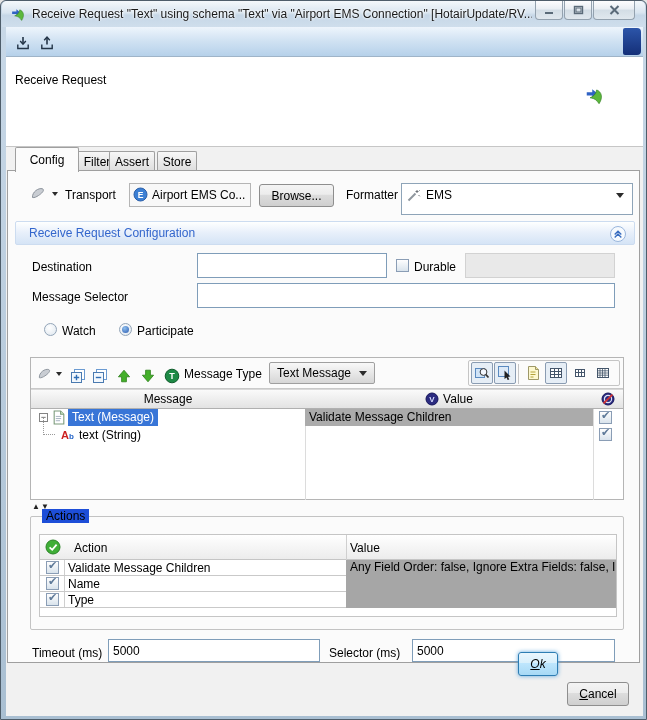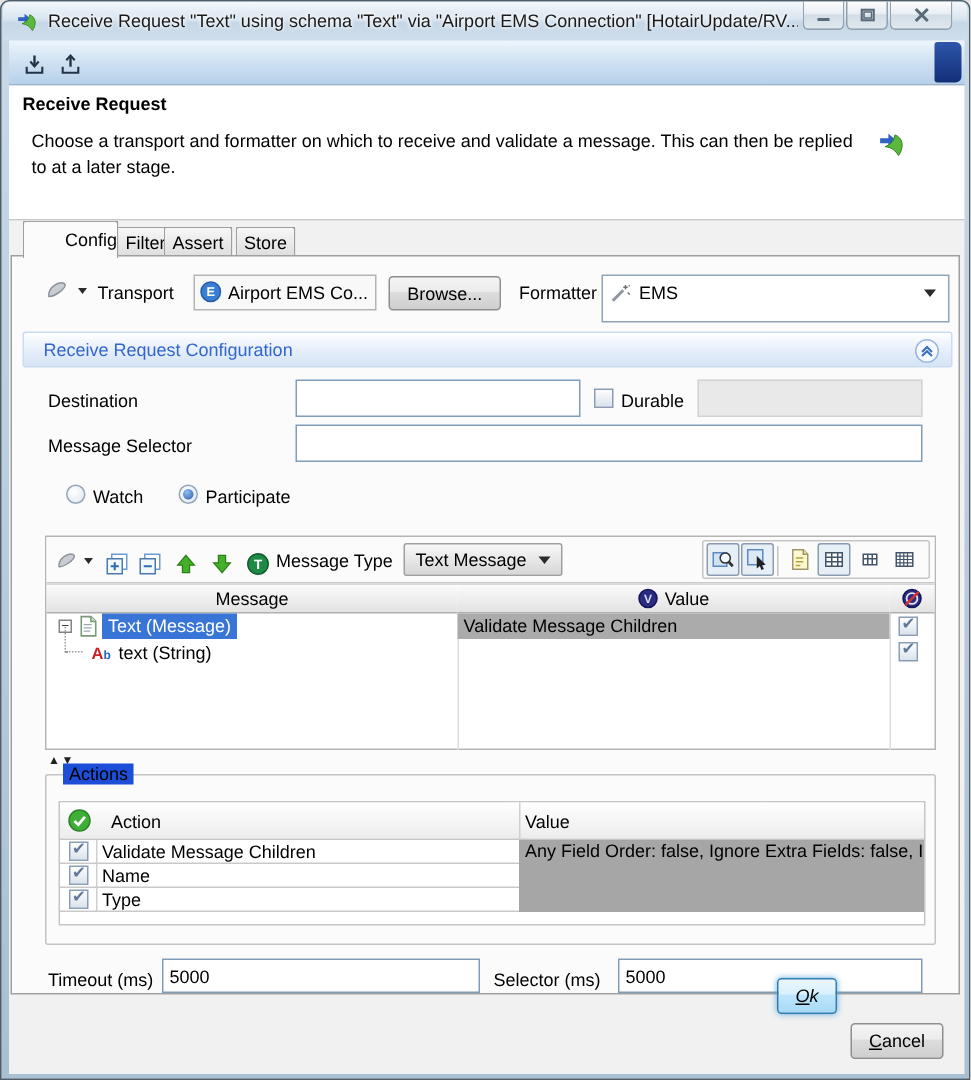--- a/index.html
+++ b/index.html
@@ -26,21 +26,21 @@
   .toolbar { position:absolute; left:5px; top:26px; width:637px; height:30px;
     background: linear-gradient(#eef5fc, #cfe1f2 50%, #b6d1ea);
     border-bottom:1px solid #9fb4c8; }
   .tb-btn { position:absolute; top:6px; width:20px; height:20px; background:transparent; border:none;
     display:flex; align-items:center; justify-content:center; cursor:pointer; }
   .toolbar-cap { position:absolute; right:2px; top:1px; width:18px; height:27px;
     background:linear-gradient(#2c55a9, #142f78); border-radius:2px 4px 4px 2px; }
   
   .hdr { position:absolute; left:5px; top:56px; width:637px; height:90px; background:#fff;
     border-bottom:1px solid #c6c6c6; }
-  .hdr-title { position:absolute; left:9px; top:5px; font-weight:bold; }
+  .hdr-title { position:absolute; left:9px; top:16px; font-weight:normal; }
   .hdr-desc { position:absolute; left:15px; top:29px; width:548px; line-height:17px; }
   
   .body-surface { position:absolute; left:5px; top:146px; width:637px; height:569px; background:#f1f1f1; }
   .tab { position:absolute; border:1px solid #9f9f9f; border-bottom:none; border-radius:2px 2px 0 0;
     text-align:center; cursor:pointer; background:linear-gradient(#f7f7f7,#dcdcdc); }
   .tab.active { background:#fbfbfb; z-index:3; font-size:12px; }
   .content-box { position:absolute; left:1px; top:23px; width:633px; height:493px;
     border:1px solid #9f9f9f; background:#fbfbfb; }
   .lbl { white-space:nowrap; }
   .win-input { border:1px solid #7f9db9; background:#fff; font:12px "Liberation Sans",sans-serif;
@@ -143,30 +143,29 @@
         <path d="M8 9.5 v-6.5" stroke="#233447" stroke-width="1.6" fill="none"></path>
         <path d="M5.2 5.2 L8 2 L10.8 5.2" stroke="#233447" stroke-width="1.4" fill="none"></path>
         <path d="M2.8 9.5 v4 h10.4 v-4" stroke="#233447" stroke-width="1.4" fill="none"></path>
       </svg>
     </button>
     <div class="toolbar-cap"></div>
   </div>
 
   <div class="hdr">
     <div class="hdr-title">Receive Request</div>
-    <div class="hdr-desc">Choose a transport and formatter on which to receive and validate a message. This can then be replied to at a later stage.</div>
     <svg class="abs" style="left:578px;top:28px" width="22" height="22" viewBox="0 0 20 20">
       <path d="M2.5 6.5 h5 V3.8 l5 4.2 -5 4.2 V9.5 h-5 Z" fill="#2f62c4"></path>
       <path d="M11.5 4.5 c4.5 1.6 6 6.8 2.2 12.5 c-2.2 -3.2 -3.8 -4.8 -8.2 -5.4 c3.4 -1.2 5.4 -3.6 6 -7.1 z" fill="#5cb83c" stroke="#2e7d1e" stroke-width="0.6"></path>
     </svg>
   </div>
 
   <div class="body-surface">
 
-    <div class="tab active" style="left:9px;top:0;width:64px;height:25px;line-height:24px;text-align:right;"><span>Config</span></div>
+    <div class="tab active" style="left:9px;top:0;width:64px;height:25px;line-height:24px;"><span>Config</span></div>
     <div class="tab" style="left:61px;top:4px;width:60px;height:21px;line-height:20px;"><span>Filter</span></div>
     <div class="tab" style="left:103px;top:4px;width:46px;height:21px;line-height:20px;"><span>Assert</span></div>
     <div class="tab" style="left:151px;top:4px;width:40px;height:21px;line-height:20px;"><span>Store</span></div>
 
     <div class="content-box">
 
       <svg class="abs" style="left:22px;top:14px" width="16" height="16" viewBox="0 0 16 16">
         <path d="M2.5 12.5 C2 7 8.5 2.5 12.5 3.8 C14.8 4.8 12.5 8 8.5 10.5 C6.5 11.8 4.3 13 2.5 12.5 Z" fill="#c9cdd3" stroke="#8b929b" stroke-width="1"></path>
       </svg>
       <span class="dd-arrow sm" style="left:44px;top:21px"></span>

